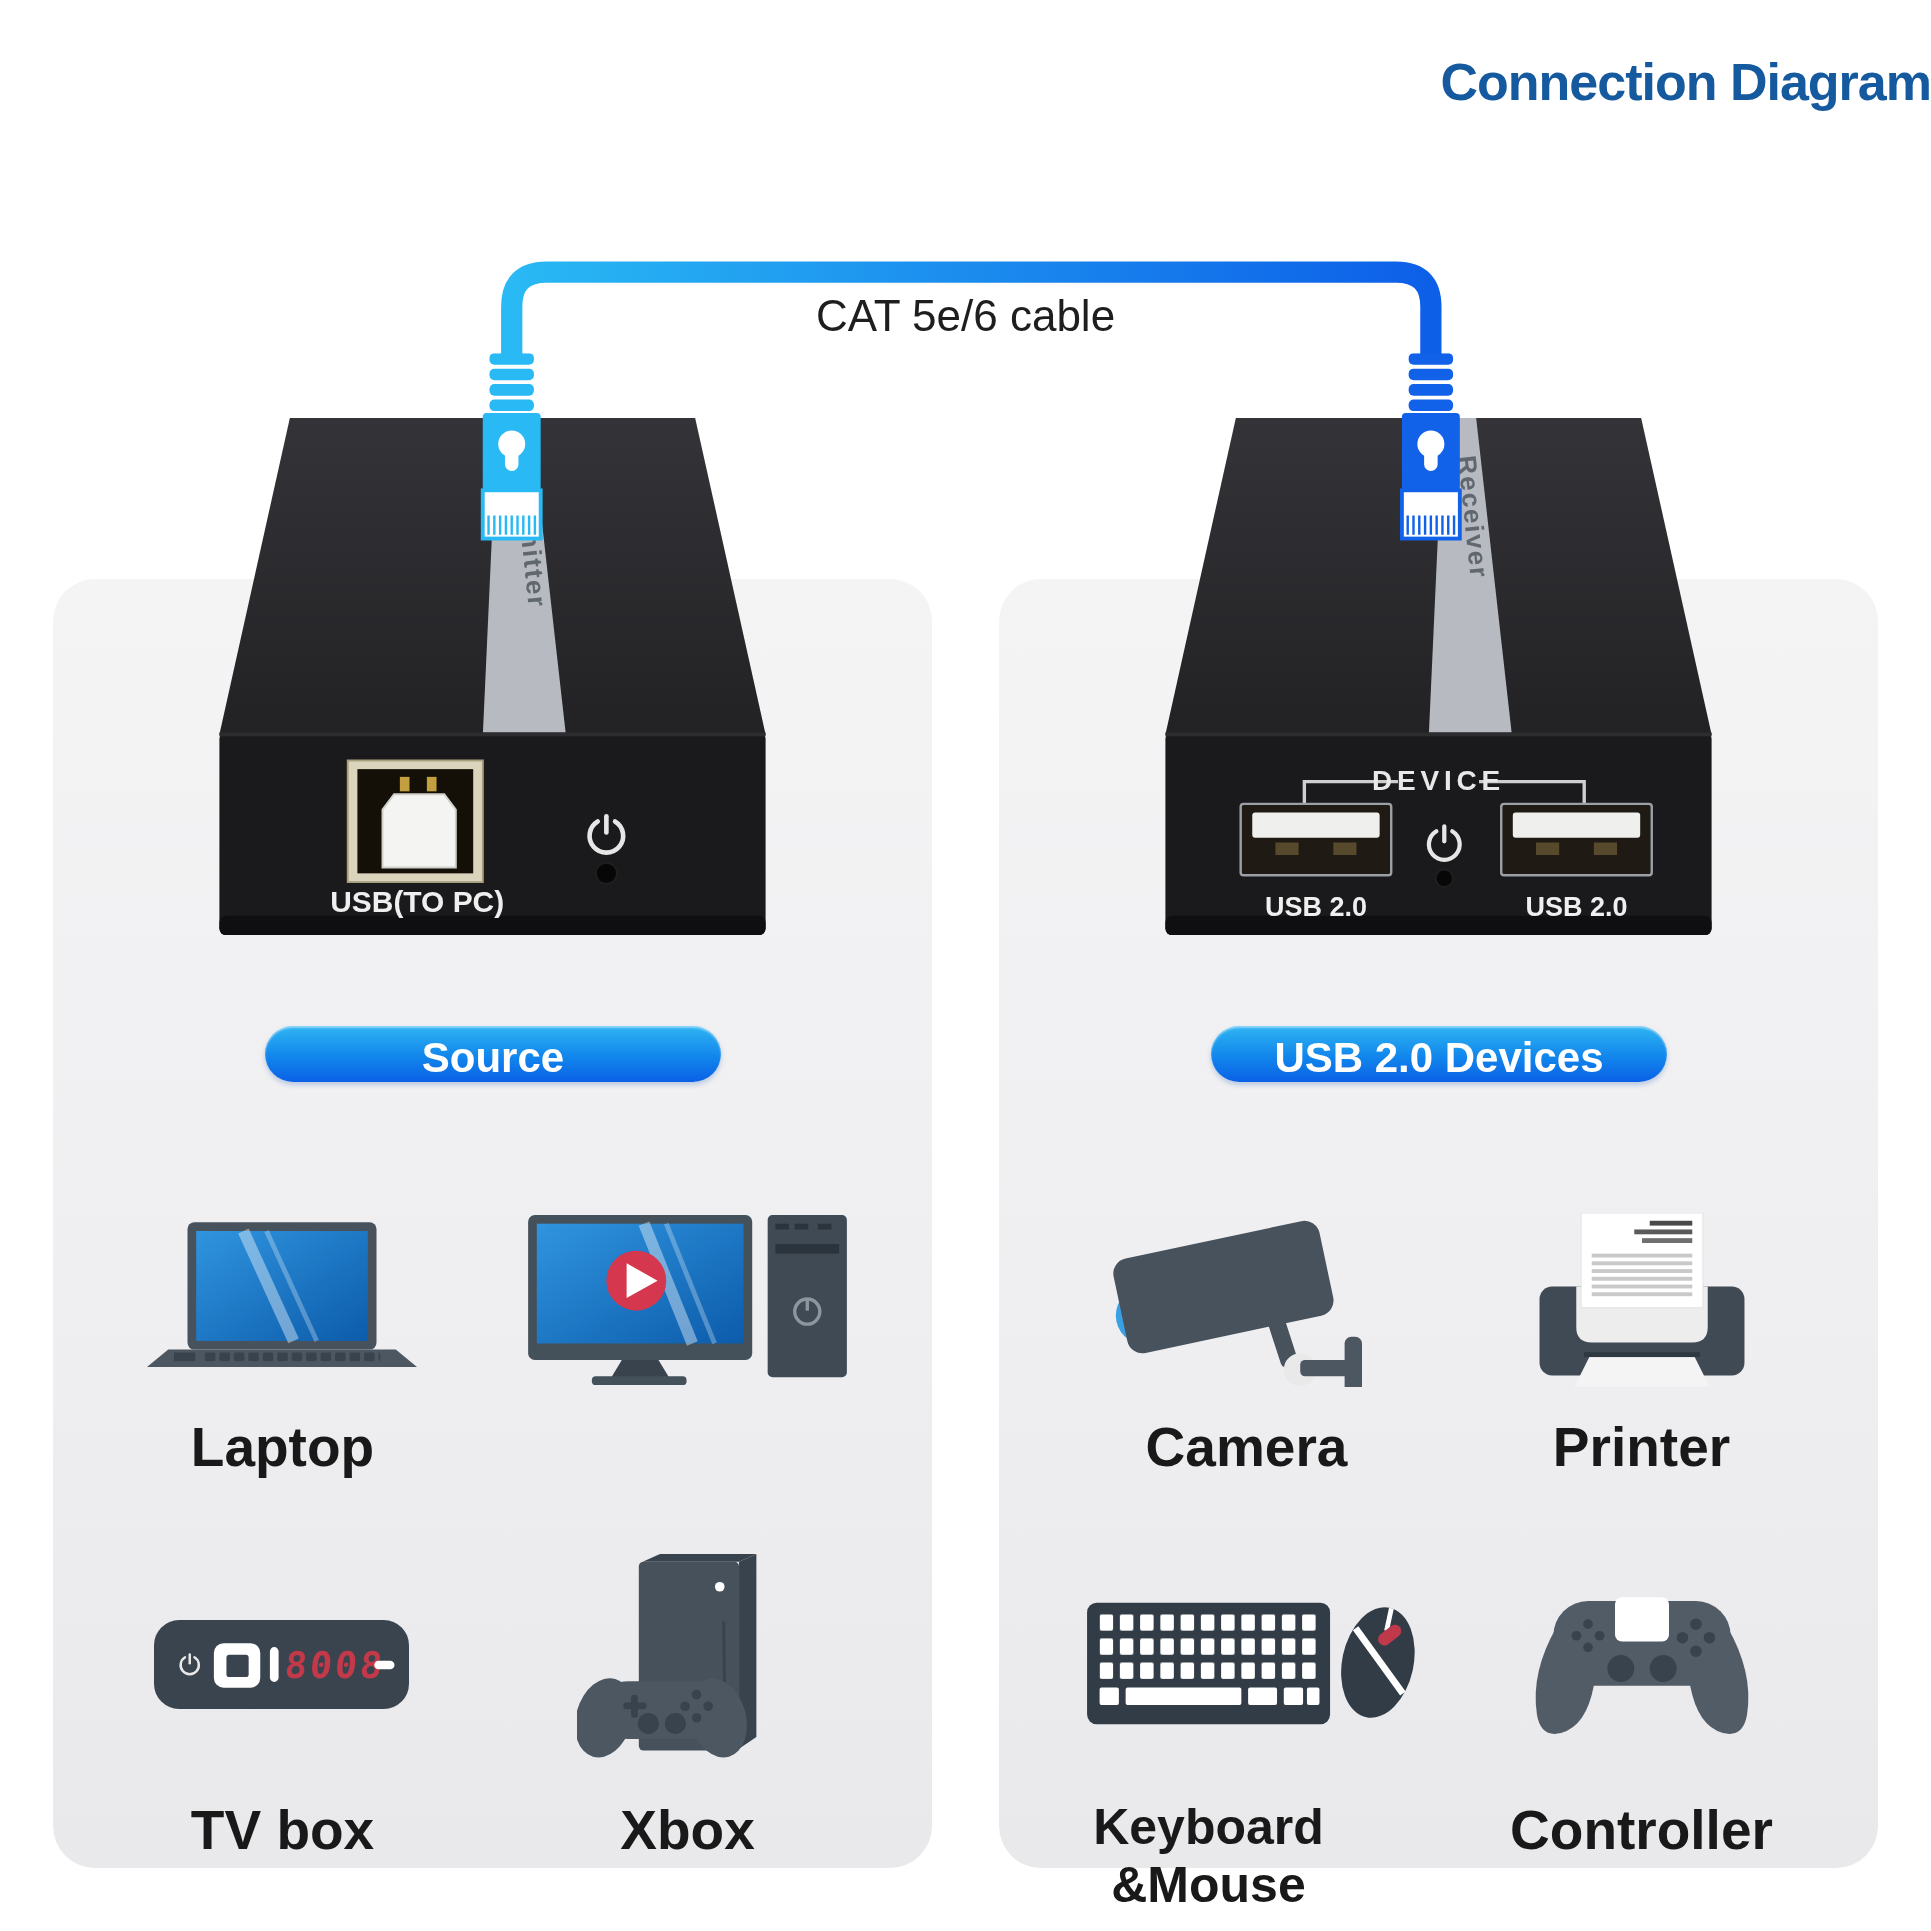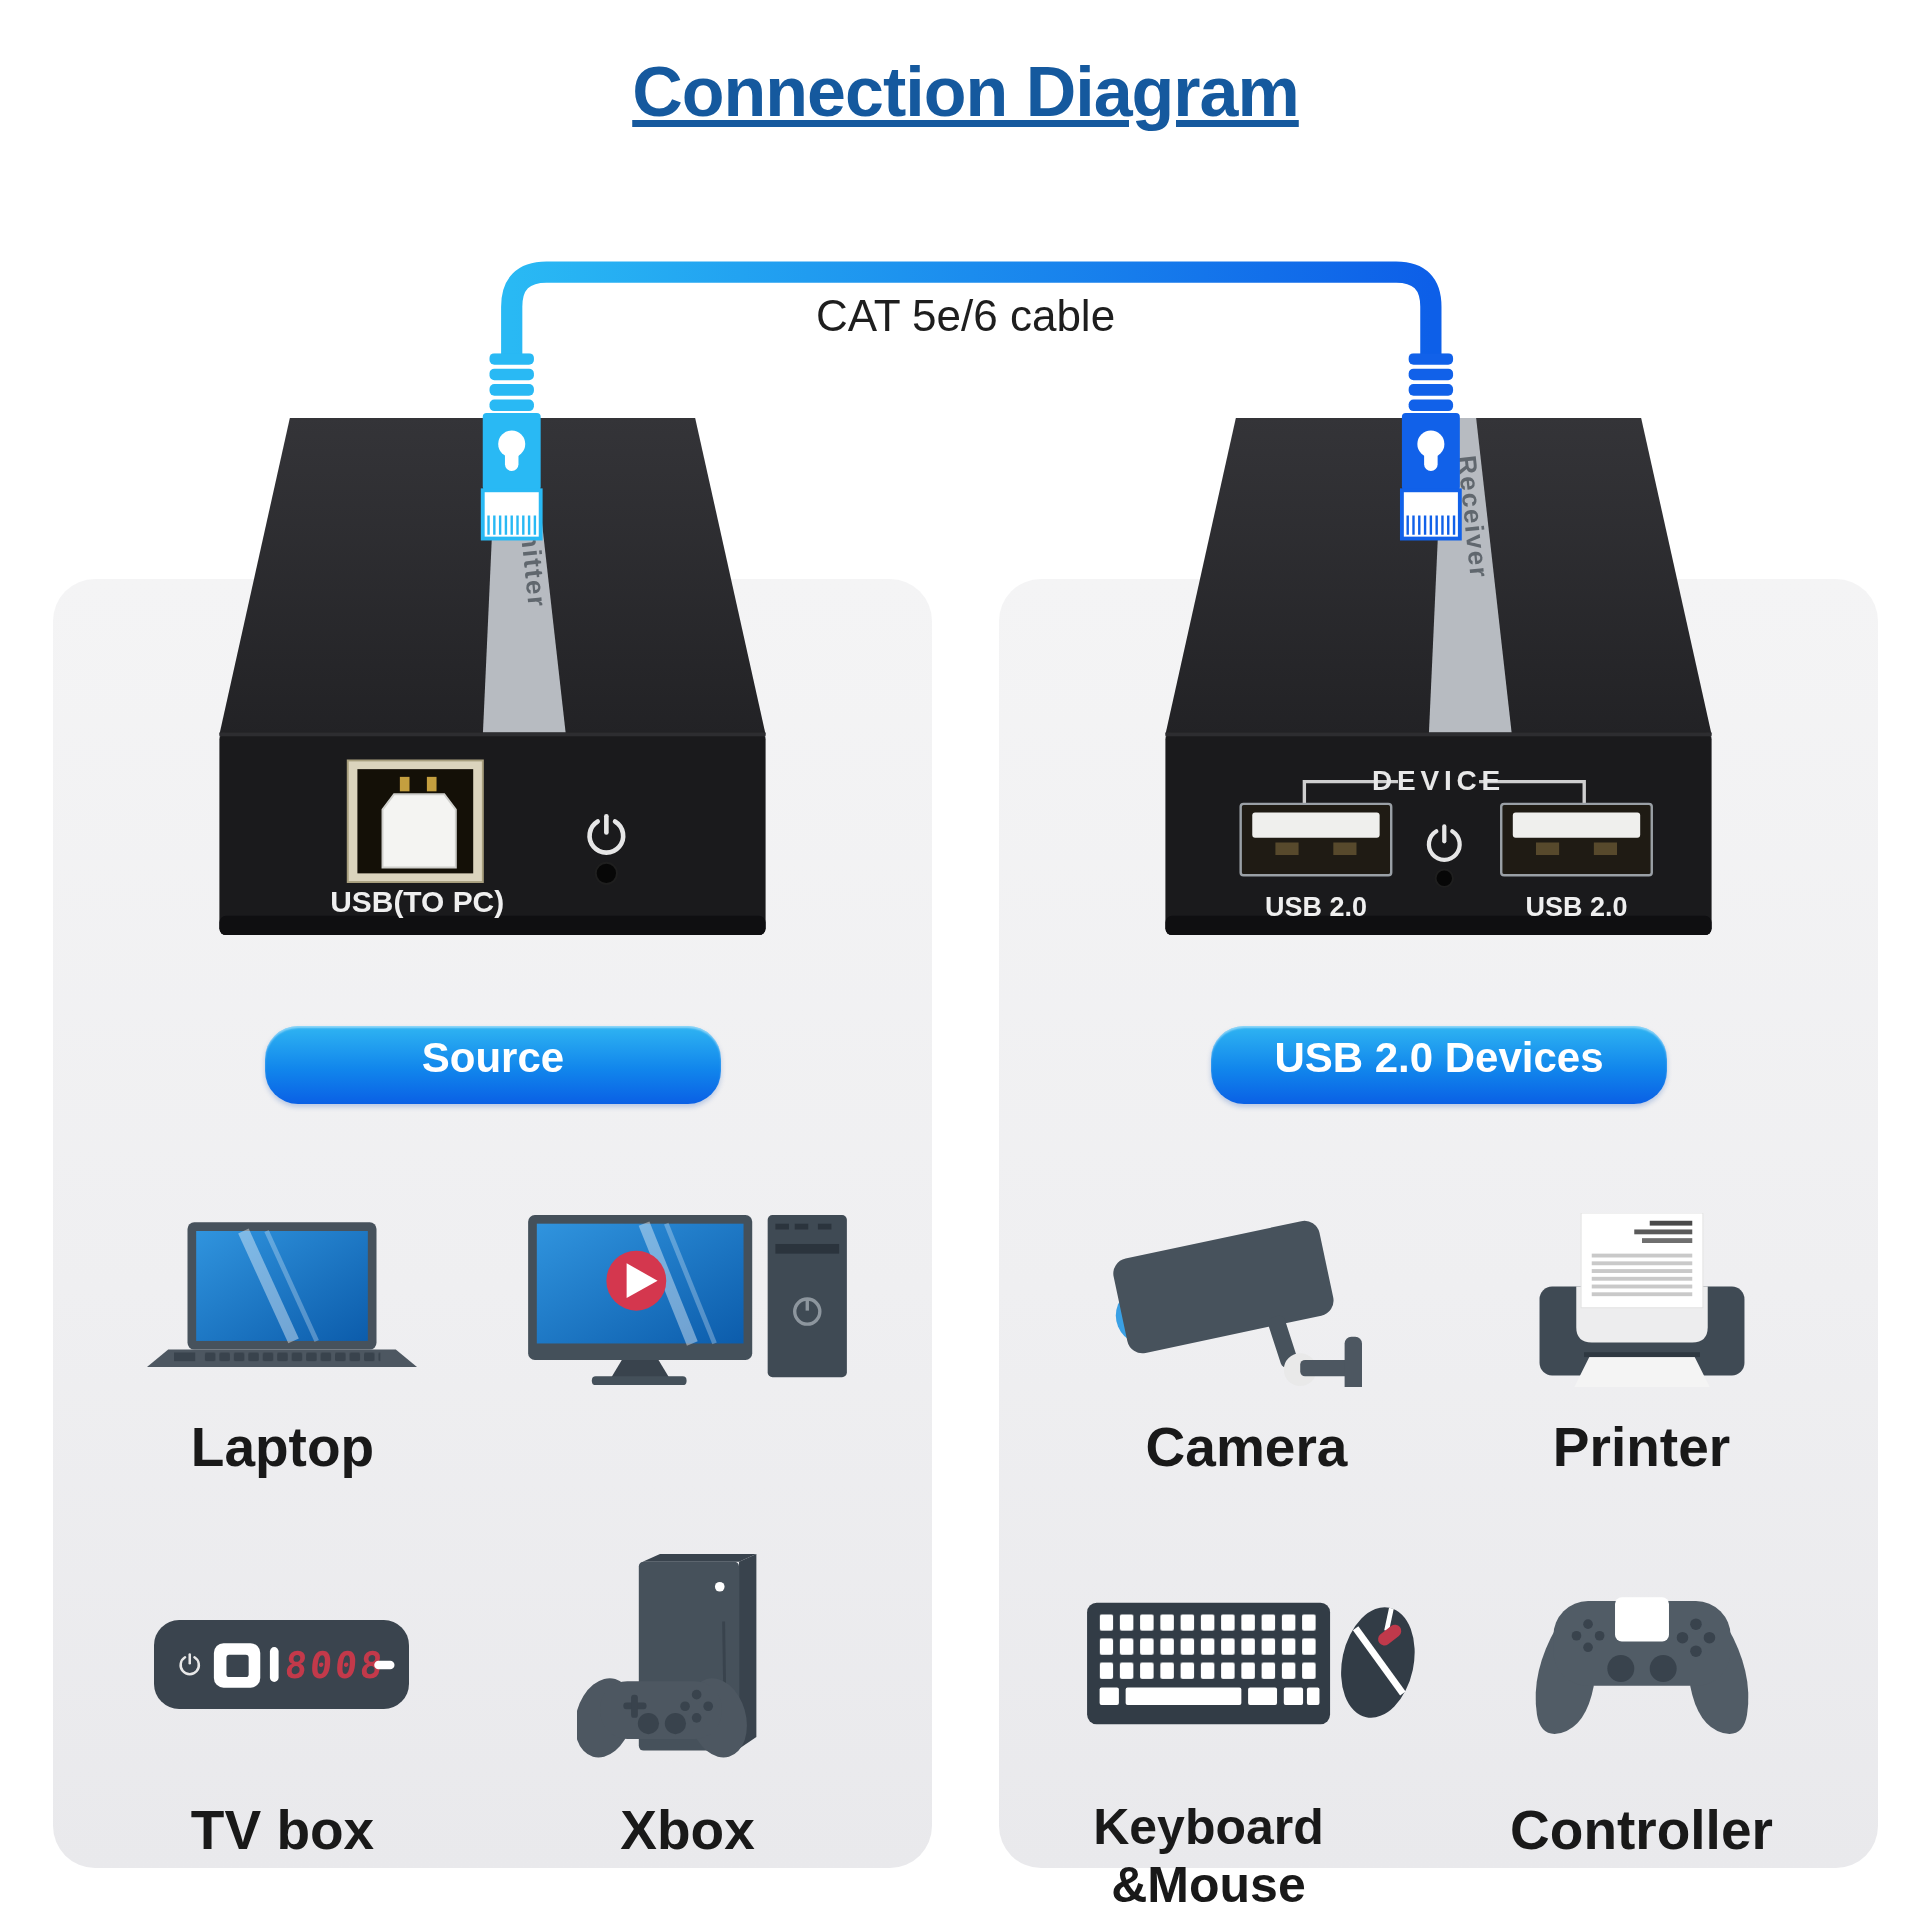--- a/index.html
+++ b/index.html
@@ -1,24 +1,24 @@
 <!DOCTYPE html>
 <html><head>
 <meta charset="utf-8">
 <style>
   html,body{margin:0;padding:0;background:#fff;}
   .stage{position:relative;width:1931px;height:1931px;background:#ffffff;overflow:hidden;
          font-family:"Liberation Sans",sans-serif;}
-  .title{position:absolute;left:0;right:0;top:52px;text-align:center;
-         font-size:70px;font-weight:800;letter-spacing:-1px;color:#15599E;text-decoration:underline;}
+  .title{position:absolute;left:0;right:0;top:52px;text-align:right;
+         font-size:52px;font-weight:800;letter-spacing:-1px;color:#15599E;}
   .cable-label{position:absolute;left:0;right:0;top:291px;text-align:center;
          font-size:44px;font-weight:500;color:#1e1e1e;}
   .card{position:absolute;top:579px;width:879px;height:1289px;border-radius:42px;
         background:linear-gradient(180deg,#f4f4f5 0%,#efeff1 55%,#e9e9ec 100%);z-index:1;}
-  .pill{position:absolute;top:1026px;width:456px;height:78px;border-radius:33px;
+  .pill{position:absolute;top:1026px;width:456px;height:56px;border-radius:33px;
         background:linear-gradient(180deg,#2FB4F2 0%,#1186EC 55%,#0A60E5 100%);
         color:#fff;font-size:42px;font-weight:700;text-align:center;line-height:64px;
         box-shadow:inset 0 1.9px 1.9px rgba(255,255,255,.45), 0 2.9px 5.8px rgba(20,80,180,.25);z-index:3;}
   .devlabel{position:absolute;width:425px;margin-left:-212px;text-align:center;
         font-size:55px;font-weight:700;color:#191919;z-index:3;margin-top:29px;}
   .row1{top:1386px;} .row2{top:1769px;}
   .boxsvg{position:absolute;top:406px;width:579px;height:541px;z-index:2;}
   .cablesvg{position:absolute;left:0;top:241px;width:1931px;height:319px;z-index:4;}
   .iconsvg{position:absolute;z-index:3;}
 </style>

